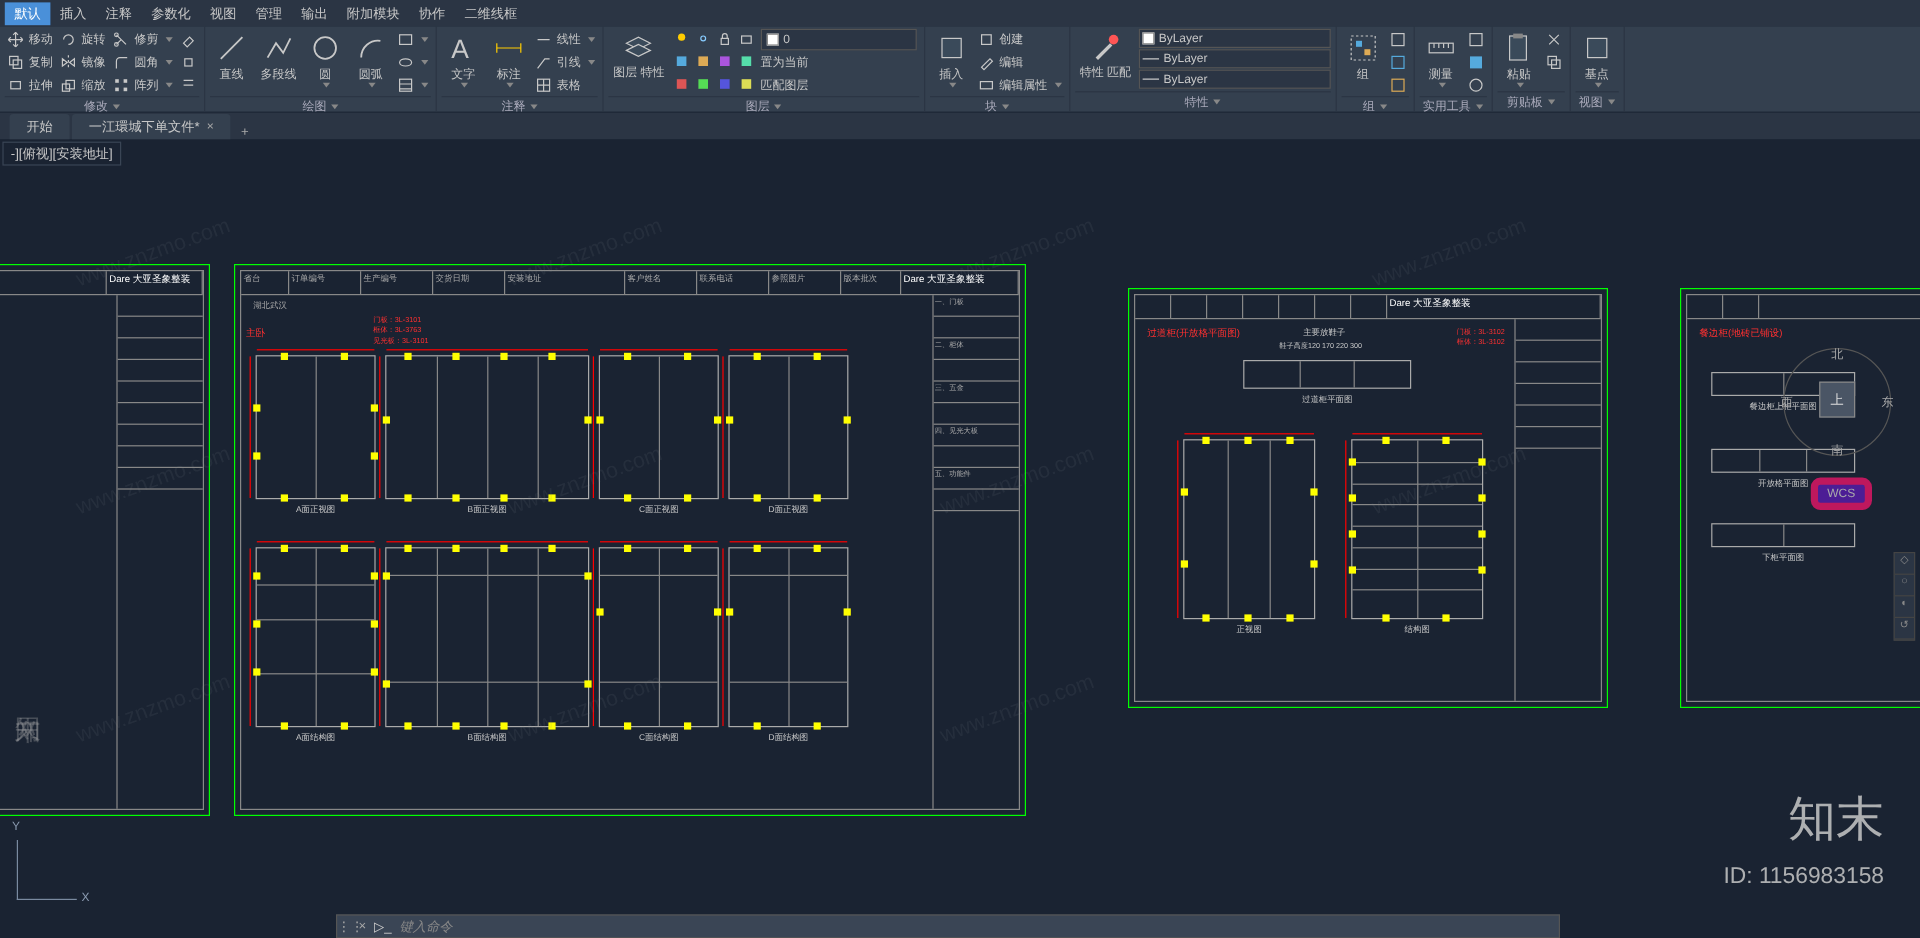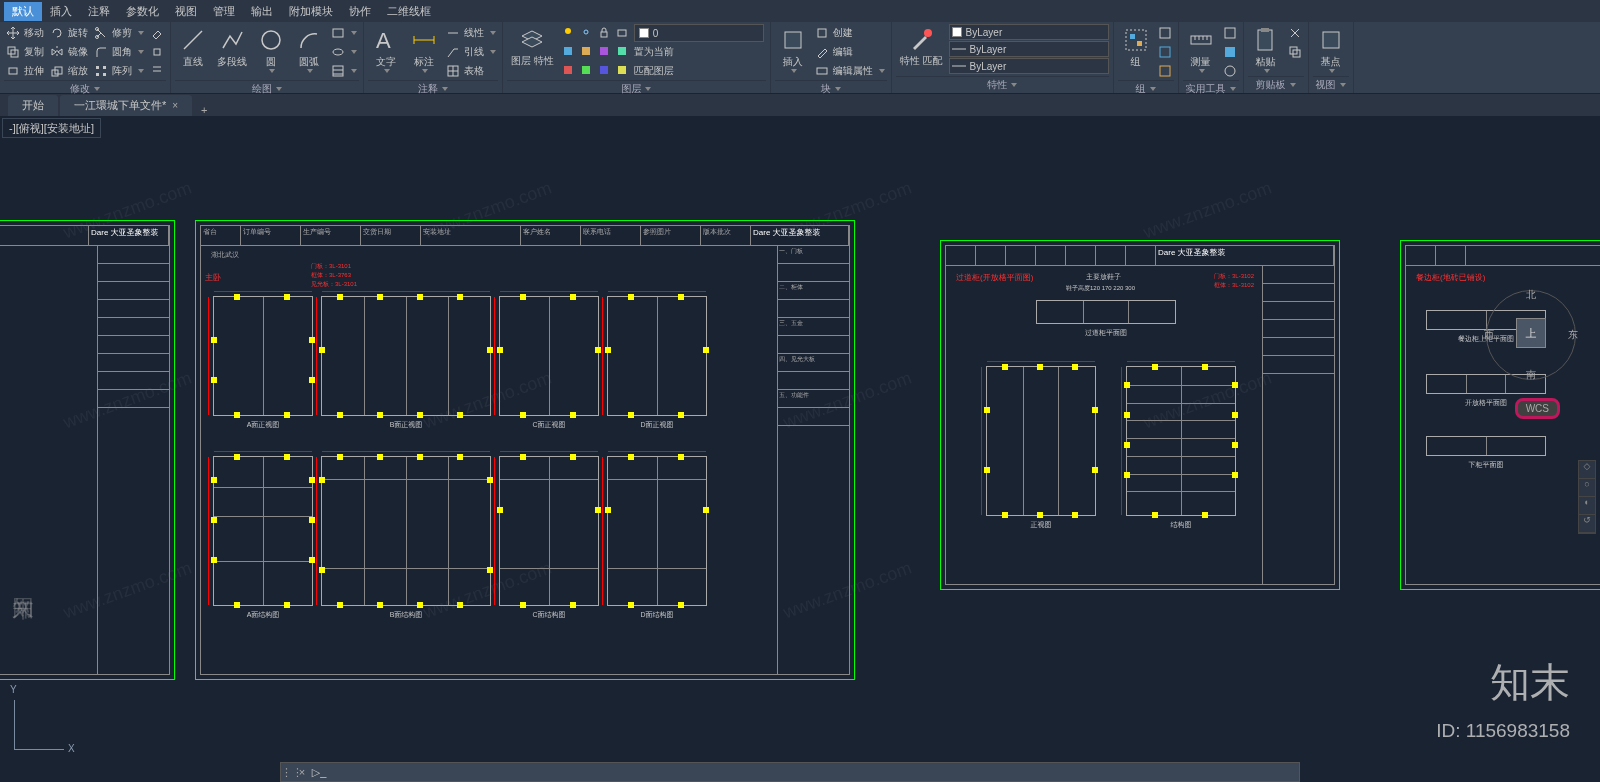--- a/index.html
+++ b/index.html
@@ -66,21 +66,21 @@
 .wm { position: absolute; color: rgba(120,130,140,0.12); font-size: 18px; transform: rotate(-20deg); pointer-events: none; white-space: nowrap; }
 .wm-logo { position: absolute; right: 30px; bottom: 50px; color: rgba(200,200,200,.85); font-size: 40px; font-weight: 300; }
 .wm-id { position: absolute; right: 30px; bottom: 18px; color: rgba(200,200,200,.85); font-size: 19px; }
 .wm-side { position: absolute; left: 8px; top: 440px; color: rgba(180,180,180,.3); font-size: 22px; writing-mode: vertical-rl; }
 
 
 .navcube { position: absolute; right: 24px; top: 150px; width: 90px; height: 90px; }
 .navcube .compass { position: absolute; inset: 0; border: 1px solid #555; border-radius: 50%; }
 .navcube .cube { position: absolute; top: 28px; left: 30px; width: 30px; height: 30px; background: #4a5565; border: 1px solid #888; display: flex; align-items: center; justify-content: center; font-size: 11px; color: #ddd; }
 .navcube .dir { position: absolute; font-size: 10px; color: #aaa; }
-.wcs-btn { position: absolute; right: 40px; top: 258px; padding: 2px 8px; border: 3px solid #be185d; border-radius: 8px; font-size: 10px; color: #aaa; background: #404040; }
+.wcs-btn { position: absolute; right: 40px; top: 258px; padding: 2px 8px; border: 6px solid #be185d; border-radius: 8px; font-size: 10px; color: #aaa; background: #4c1d95; }
 .side-toolbar { position: absolute; right: 4px; top: 320px; width: 18px; background: #2b3544; border: 1px solid #444; display: flex; flex-direction: column; }
 .side-toolbar .tb { height: 18px; border-bottom: 1px solid #444; font-size: 9px; color: #888; text-align: center; }
 
 
 .ucs { position: absolute; left: 14px; bottom: 10px; width: 60px; height: 60px; }
 .ucs .ax { position: absolute; background: #7a8aa0; }
 .ucs .ax.x { bottom: 0; left: 0; width: 50px; height: 1px; }
 .ucs .ax.y { bottom: 0; left: 0; width: 1px; height: 50px; }
 .ucs .lbl { position: absolute; font-size: 10px; color: #8a9ab0; }
 
@@ -1060,16 +1060,17 @@
     <div class="lbl" style="bottom:-4px;left:54px">X</div>
     <div class="lbl" style="top:-6px;left:-4px">Y</div>
   </div>
 </div>
 
 
 <div class="cmdline">
   <span class="handle">⋮⋮</span>
   <span class="close">×</span>
   <span class="prompt">▷_</span>
+  <span class="input">键入命令</span>
 </div>
 
 
 
 
 </body></html>

